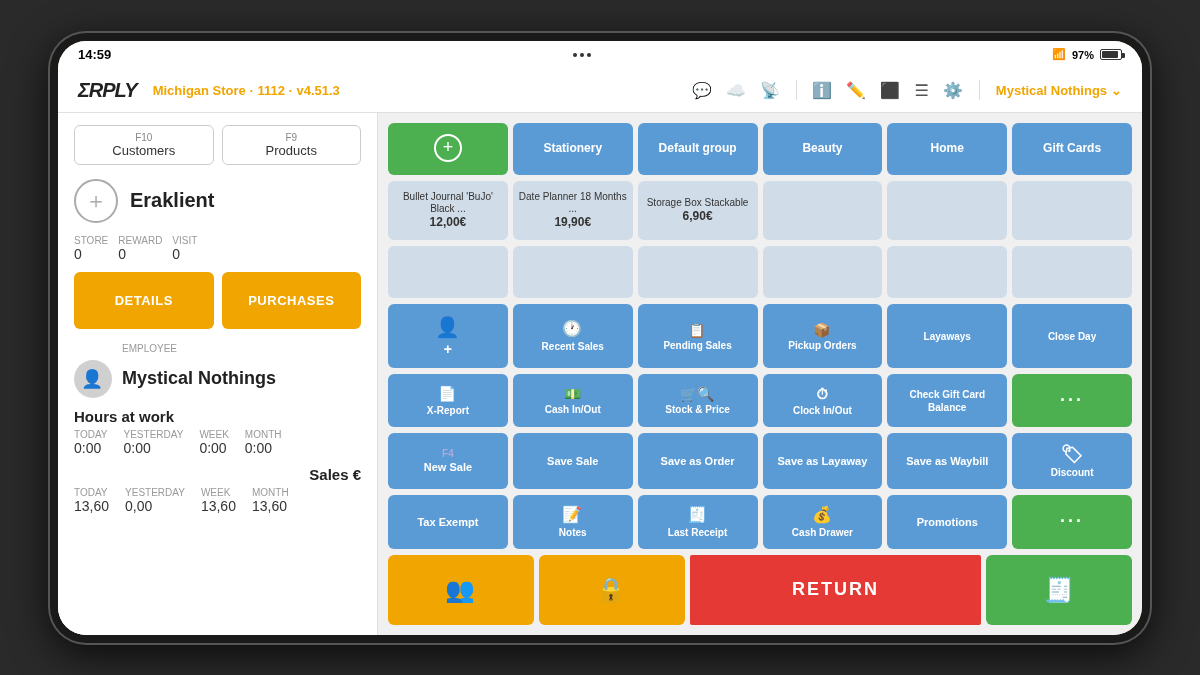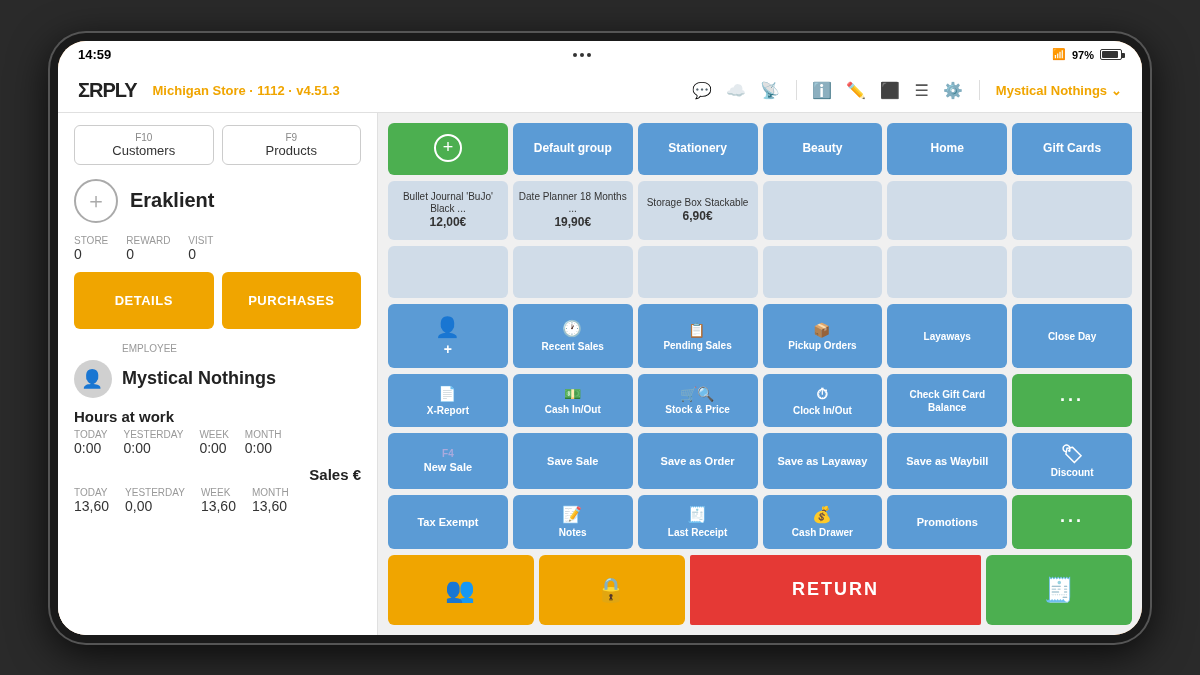--- a/index.html
+++ b/index.html
@@ -64,20 +64,21 @@
       padding: 0 20px;
       height: 44px;
       border-bottom: 1px solid #e0e0e0;
     }
     .logo {
       font-size: 20px;
       font-weight: 900;
       color: #222;
       margin-right: 16px;
       letter-spacing: -1px;
+      font-style: italic;
     }
     .store-info {
       color: #f0a500;
       font-size: 13px;
       font-weight: 600;
     }
     .header-icons {
       margin-left: auto;
       display: flex;
       align-items: center;
@@ -146,21 +147,21 @@
       border-radius: 50%;
       border: 2px solid #aaa;
       background: transparent;
       display: flex; align-items: center; justify-content: center;
       font-size: 22px; color: #aaa;
       cursor: pointer;
     }
     .customer-name { font-size: 20px; font-weight: 600; color: #222; }
     .customer-stats {
       display: flex;
-      gap: 18px;
+      gap: 10px;
       margin-bottom: 10px;
     }
     .stat-item .stat-label { font-size: 10px; color: #999; text-transform: uppercase; }
     .stat-item .stat-value { font-size: 14px; color: #333; font-weight: 500; }
     .action-buttons {
       display: flex;
       gap: 8px;
       margin-bottom: 14px;
     }
     .btn-yellow {
@@ -380,22 +381,22 @@
           </div>
         </div>
       </div>
 
       <div class="right-panel">
 
         <div class="grid-section">
           <button class="grid-btn btn-green">
             <div class="add-circle">+</div>
           </button>
+          <button class="grid-btn btn-blue">Stationery</button>
           <button class="grid-btn btn-blue">Default group</button>
-          <button class="grid-btn btn-blue">Stationery</button>
           <button class="grid-btn btn-blue">Beauty</button>
           <button class="grid-btn btn-blue">Home</button>
           <button class="grid-btn btn-blue">Gift Cards</button>
         </div>
 
         <div class="grid-section">
           <button class="grid-btn product-btn">
             <span style="font-size:10px;line-height:1.2">Bullet Journal 'BuJo' Black ...</span>
             <span class="product-price">12,00€</span>
           </button>

